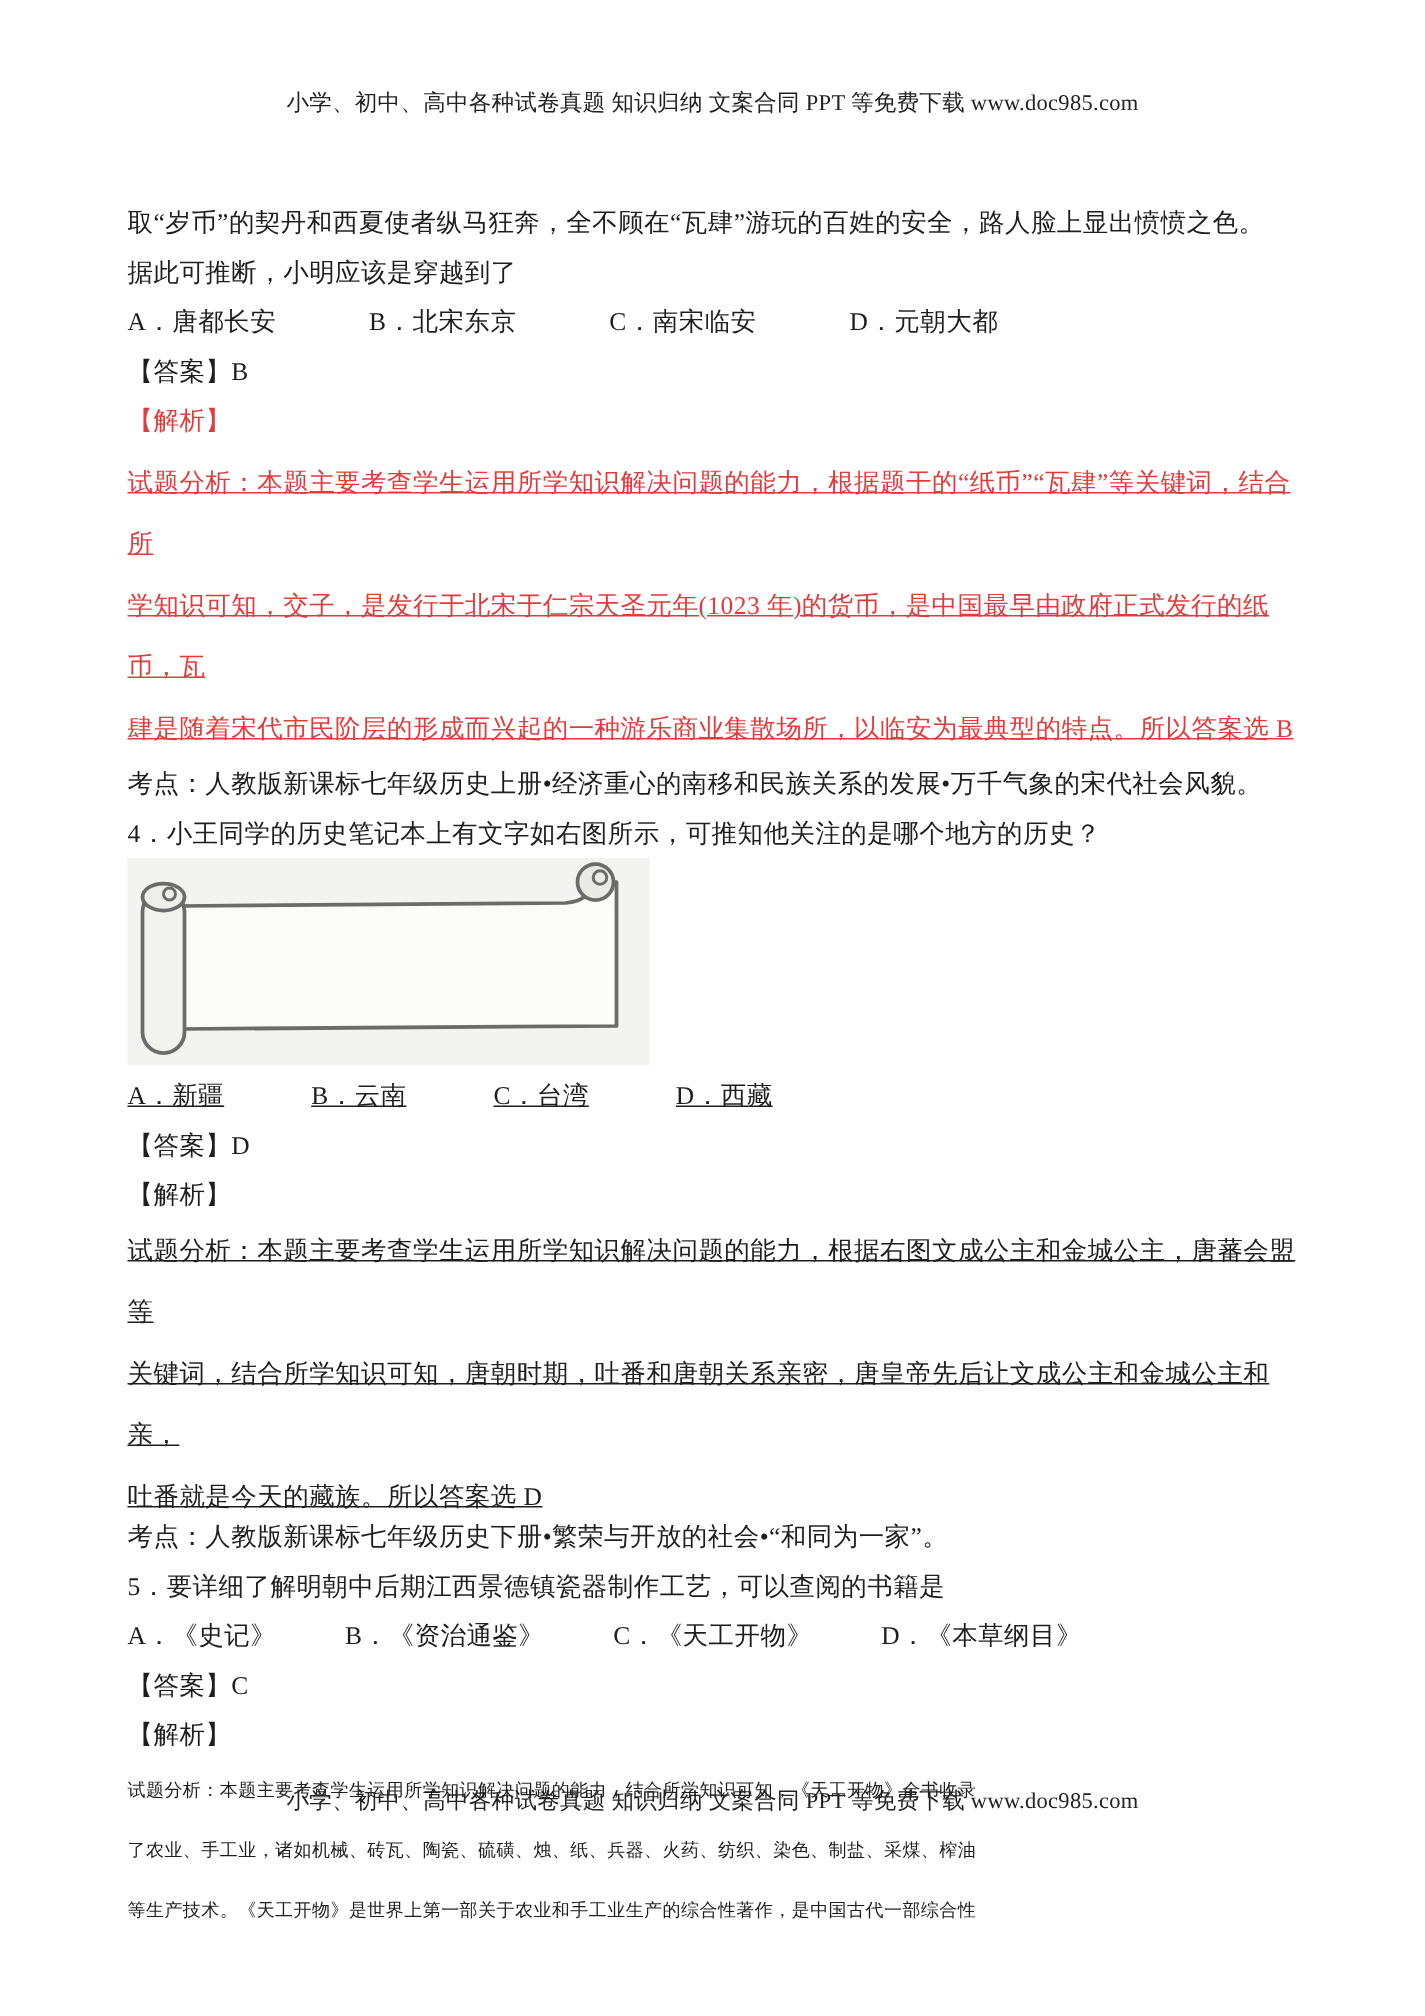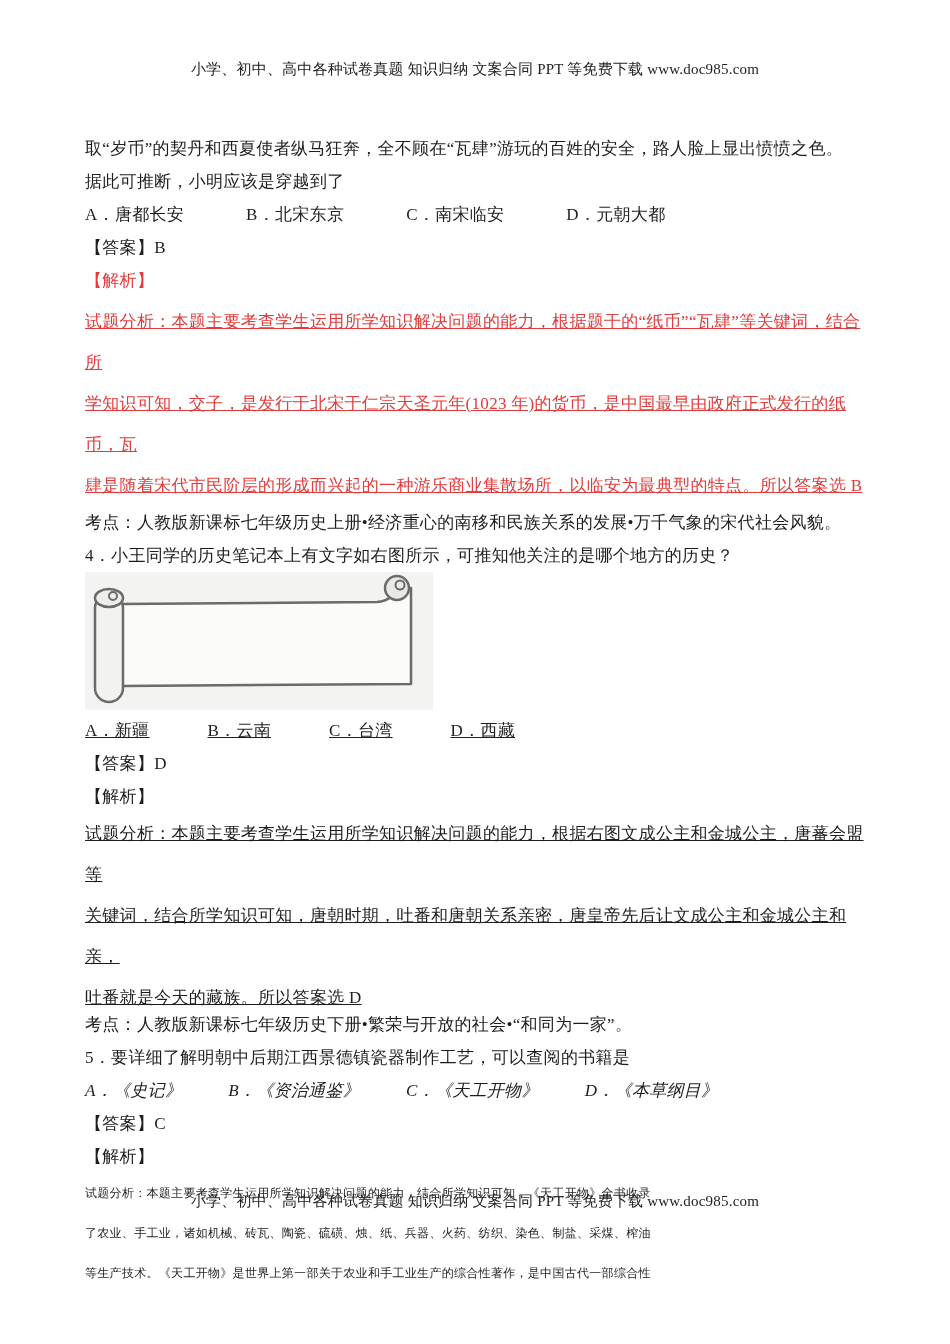--- a/index.html
+++ b/index.html
@@ -11,21 +11,21 @@
   .doc-header{padding-top:60px;font-size:15px;line-height:18px;text-align:center;color:#222;letter-spacing:0.2px;}
   .doc-footer{position:absolute;top:1192px;left:0;width:100%;text-align:center;font-size:15px;line-height:18px;color:#222;letter-spacing:0.2px;}
   .t{font-size:17px;line-height:33px;letter-spacing:0.3px;}
   .stem{margin-top:54px;}
   .red{color:#e13b3b;}
   .para41 div{font-size:17px;line-height:41px;letter-spacing:0.3px;text-decoration:underline;}
   .para40 div{font-size:12px;line-height:40px;letter-spacing:0.3px;}
   .opts{display:flex;}
   .opts.g1 span{margin-right:62px;}
   .opts.g2 span{margin-right:58px;text-decoration:underline;}
-  .opts.g3 span{margin-right:46px;font-style:italic;}
+  .opts.g3 span{margin-right:46px;}
   .mt4{margin-top:4px;}
   .mt2{margin-top:0;}
   .mtn10{margin-top:-10px;}
   
   .figure{position:relative;width:348px;height:138px;background:#f3f3f1;}
   .figure svg{position:absolute;left:0;top:0;}
   .figure-lines{position:absolute;left:72px;top:26px;font-family:"Liberation Sans","DejaVu Sans",sans-serif;font-weight:bold;color:#3a3a3a;}
   .figure-lines div{font-size:16px;line-height:25px;letter-spacing:1px;}
 </style>
 </head>

